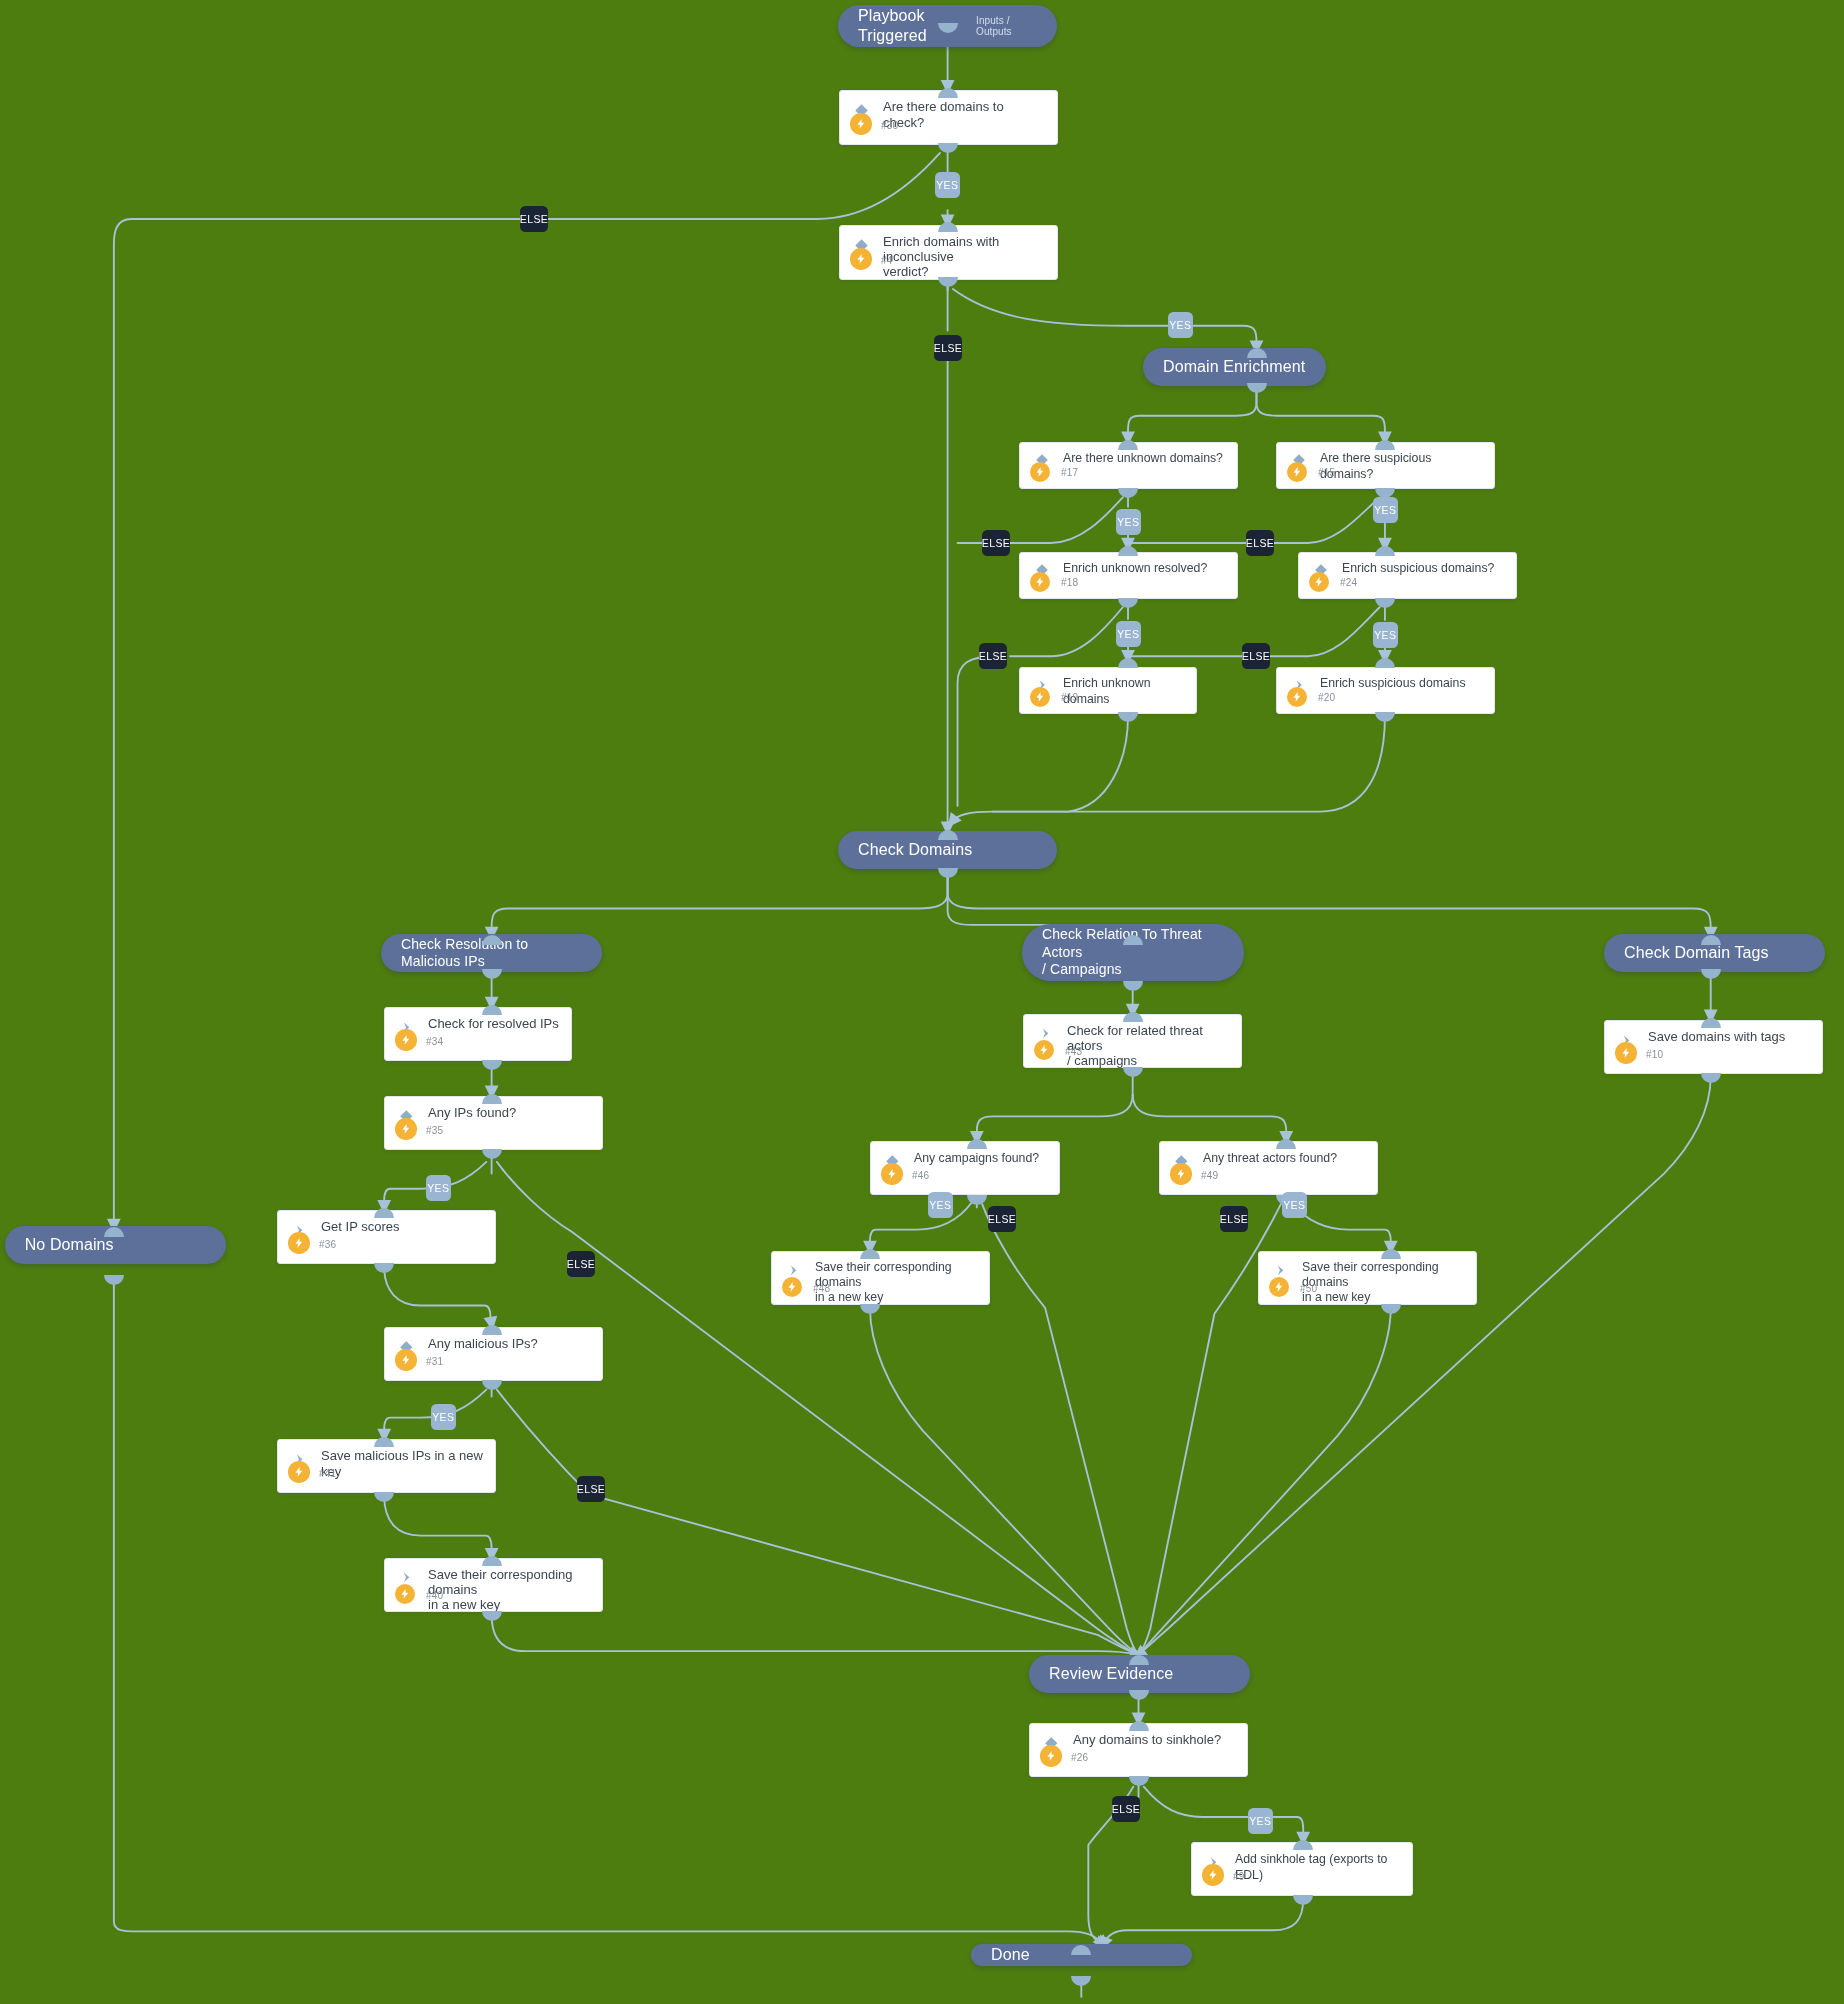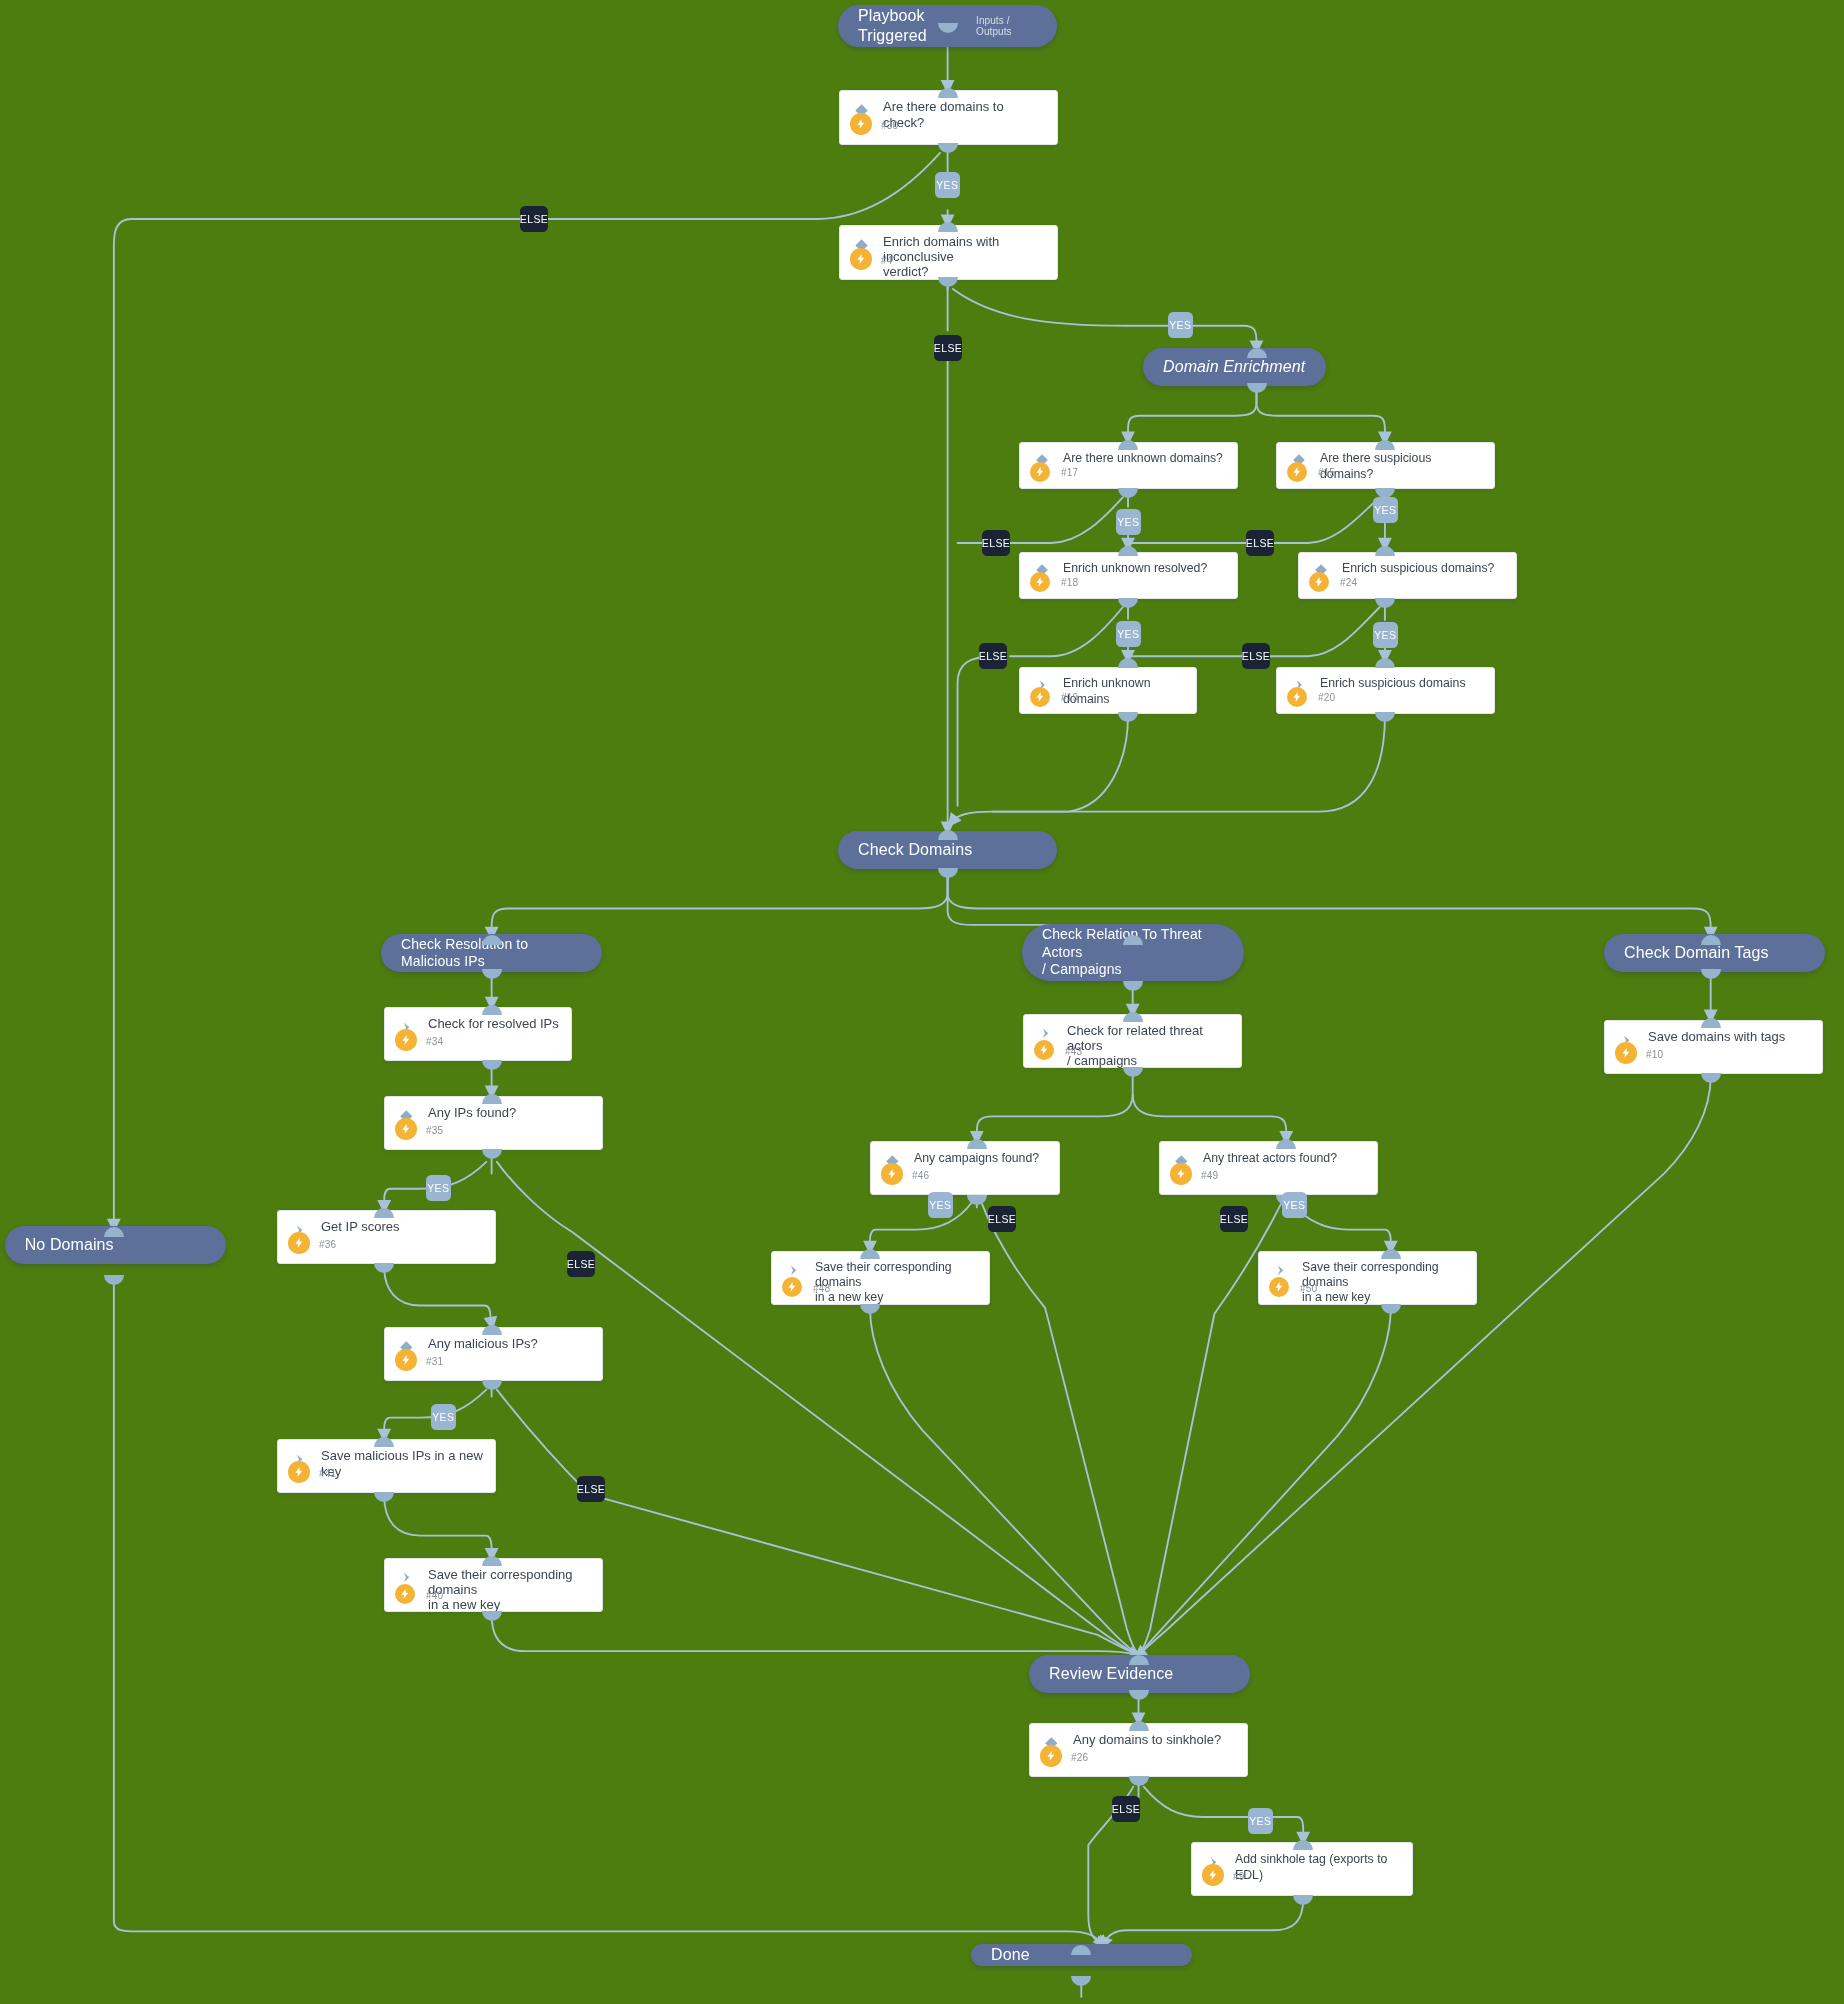--- a/index.html
+++ b/index.html
@@ -242,21 +242,21 @@
   <div class="nub top" style="left:104px;top:1227px;"></div>
   <div class="nub bot" style="left:104px;top:1275px;"></div>
   <div class="nub top" style="left:1071px;top:1945px;"></div>
   <div class="nub bot" style="left:1071px;top:1976px;"></div>
 
   <div class="pill" style="left:838px;top:4.7px;width:219px;height:42px;">
     <span class="pill-title">Playbook Triggered</span>
     <span class="pill-sub">Inputs / Outputs</span>
   </div>
 
-  <div class="pill" style="left:1143px;top:348px;width:183px;height:38px;font-style:italic;">
+  <div class="pill" style="left:1143px;top:348px;width:183px;height:38px;">
     <span class="pill-title">Domain Enrichment</span>
   </div>
 
   <div class="pill" style="left:838px;top:831px;width:219px;height:38px;">
     <span class="pill-title">Check Domains</span>
   </div>
 
   <div class="pill" style="left:381px;top:934px;width:221px;height:38px;">
     <span class="pill-title" style="font-size:14px;">Check Resolution to Malicious IPs</span>
   </div>

